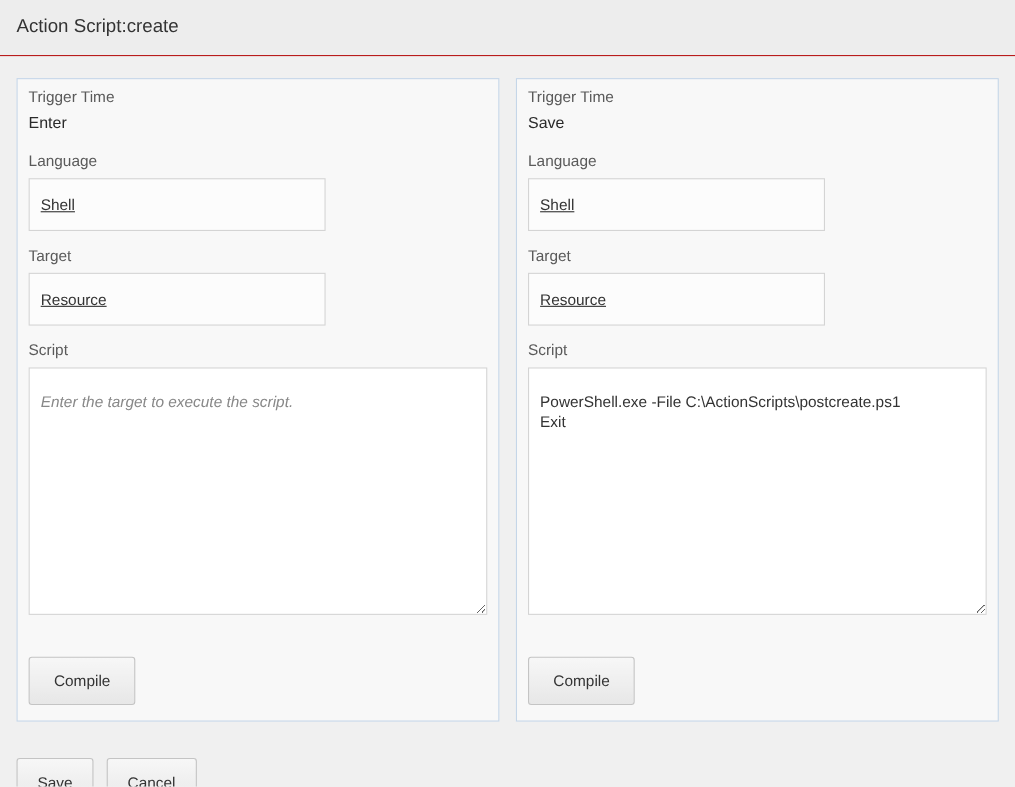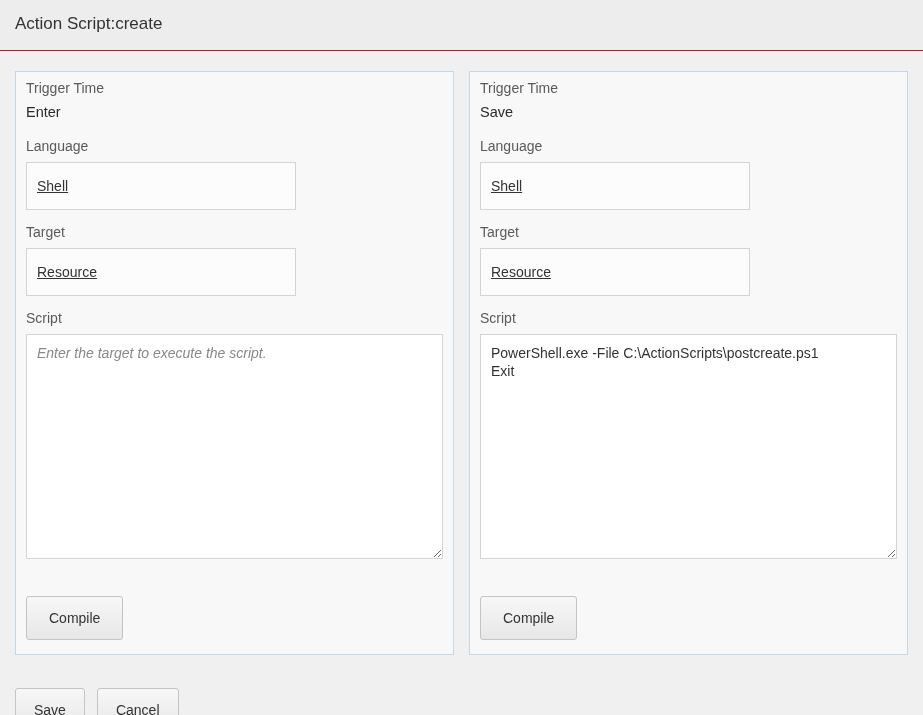--- a/index.html
+++ b/index.html
@@ -72,21 +72,21 @@
       margin-bottom: 14px;
     }
     .textarea {
       width: 100%;
       height: 225px;
       border: 1px solid #d4d4d4;
       background: #ffffff;
       font-size: 14px;
       font-family: Arial, Helvetica, sans-serif;
       color: #333;
-      padding: 9px 10px;
+      padding: 21px 10px;
       resize: both;
       margin-bottom: 18px;
       line-height: 1.3;
     }
     .textarea::placeholder {
       color: #888;
       font-style: italic;
     }
     .btn {
       background: linear-gradient(#f7f7f7, #e7e7e7);

